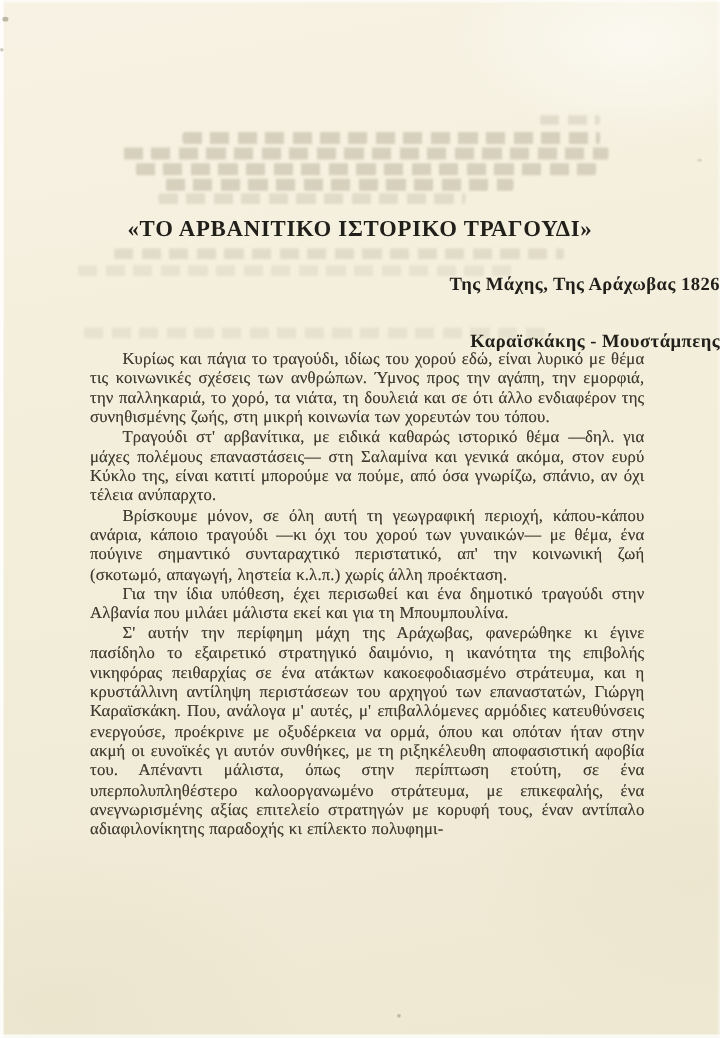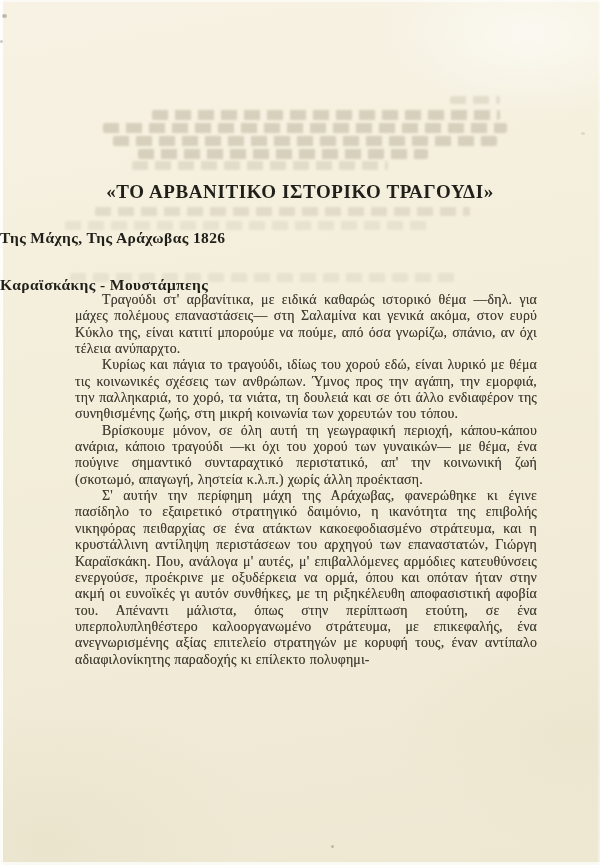--- a/index.html
+++ b/index.html
@@ -35,21 +35,21 @@
 
   .speck{position:absolute;border-radius:50%;background:#837c66;}
 
   .title{
     position:absolute;top:181px;left:0;width:100%;margin:0;
     text-align:center;font-weight:bold;font-size:19px;letter-spacing:.6px;
     color:var(--title_ink,#211f1a);
   }
   .subtitle{
     position:absolute;left:0;width:100%;margin:0;
-    text-align:left;font-weight:bold;font-size:15.5px;letter-spacing:.4px;
+    text-align:right;font-weight:bold;font-size:15.5px;letter-spacing:.4px;
     color:var(--title_ink,#211f1a);
   }
   .subtitle-1{top:229px;}
   .subtitle-2{top:251px;margin-top:25px;}
 
   .body-text{
     position:absolute;left:75px;top:292px;width:462px;
     font-size:13.9px;line-height:16.35px;letter-spacing:.15px;word-spacing:.5px;
     text-align:justify;color:var(--ink,#3e3b32);
     text-shadow:0 0 .4px rgba(62,57,42,.55);
@@ -83,19 +83,20 @@
   <div class="speck" style="left:331px;top:845px;width:3px;height:3px;opacity:.45;"></div>
   <div class="speck" style="left:581px;top:132px;width:4px;height:3px;opacity:.2;"></div>
 
   <h1 class="title">«ΤΟ ΑΡΒΑΝΙΤΙΚΟ ΙΣΤΟΡΙΚΟ ΤΡΑΓΟΥΔΙ»</h1>
   <div>
     <h2 class="subtitle subtitle-1">Της Μάχης, Της Αράχωβας 1826</h2>
     <h2 class="subtitle subtitle-2">Καραϊσκάκης - Μουστάμπεης</h2>
   </div>
 
   <div class="body-text">
+    <p>Κυρίως και πάγια το τραγούδι, ιδίως του χορού εδώ, είναι λυρικό με θέμα τις κοινωνικές σχέσεις των ανθρώπων. Ύμνος προς την αγάπη, την εμορφιά, την παλληκαριά, το χορό, τα νιάτα, τη δουλειά και σε ότι άλλο ενδιαφέρον της συνηθισμένης ζωής, στη μικρή κοινωνία των χορευτών του τόπου.</p>
     <p>Τραγούδι στ' αρβανίτικα, με ειδικά καθαρώς ιστορικό θέμα —δηλ. για μάχες πολέμους επαναστάσεις— στη Σαλαμίνα και γενικά ακόμα, στον ευρύ Κύκλο της, είναι κατιτί μπορούμε να πούμε, από όσα γνωρίζω, σπάνιο, αν όχι τέλεια ανύπαρχτο.</p>
-    <p>Κυρίως και πάγια το τραγούδι, ιδίως του χορού εδώ, είναι λυρικό με θέμα τις κοινωνικές σχέσεις των ανθρώπων. Ύμνος προς την αγάπη, την εμορφιά, την παλληκαριά, το χορό, τα νιάτα, τη δουλειά και σε ότι άλλο ενδιαφέρον της συνηθισμένης ζωής, στη μικρή κοινωνία των χορευτών του τόπου.</p>
     <p>Βρίσκουμε μόνον, σε όλη αυτή τη γεωγραφική περιοχή, κάπου-κάπου ανάρια, κάποιο τραγούδι —κι όχι του χορού των γυναικών— με θέμα, ένα πούγινε σημαντικό συνταραχτικό περιστατικό, απ' την κοινωνική ζωή (σκοτωμό, απαγωγή, ληστεία κ.λ.π.) χωρίς άλλη προέκταση.</p>
+    <p>Για την ίδια υπόθεση, έχει περισωθεί και ένα δημοτικό τραγούδι στην Αλβανία που μιλάει μάλιστα εκεί και για τη Μπουμπουλίνα.</p>
     <p>Σ' αυτήν την περίφημη μάχη της Αράχωβας, φανερώθηκε κι έγινε πασίδηλο το εξαιρετικό στρατηγικό δαιμόνιο, η ικανότητα της επιβολής νικηφόρας πειθαρχίας σε ένα ατάκτων κακοεφοδιασμένο στράτευμα, και η κρυστάλλινη αντίληψη περιστάσεων του αρχηγού των επαναστατών, Γιώργη Καραϊσκάκη. Που, ανάλογα μ' αυτές, μ' επιβαλλόμενες αρμόδιες κατευθύνσεις ενεργούσε, προέκρινε με οξυδέρκεια να ορμά, όπου και οπόταν ήταν στην ακμή οι ευνοϊκές γι αυτόν συνθήκες, με τη ριξηκέλευθη αποφασιστική αφοβία του. Απέναντι μάλιστα, όπως στην περίπτωση ετούτη, σε ένα υπερπολυπληθέστερο καλοοργανωμένο στράτευμα, με επικεφαλής, ένα ανεγνωρισμένης αξίας επιτελείο στρατηγών με κορυφή τους, έναν αντίπαλο αδιαφιλονίκητης παραδοχής κι επίλεκτο πολυφημι-</p>
   </div>
 
 </div>
 
 </body></html>

